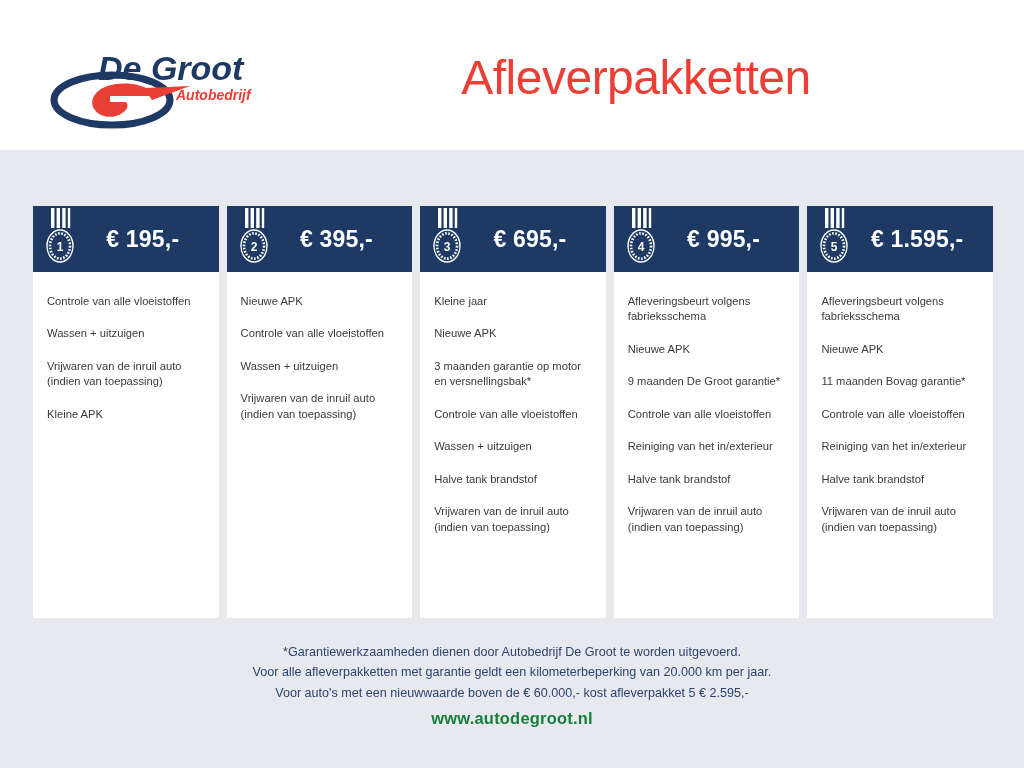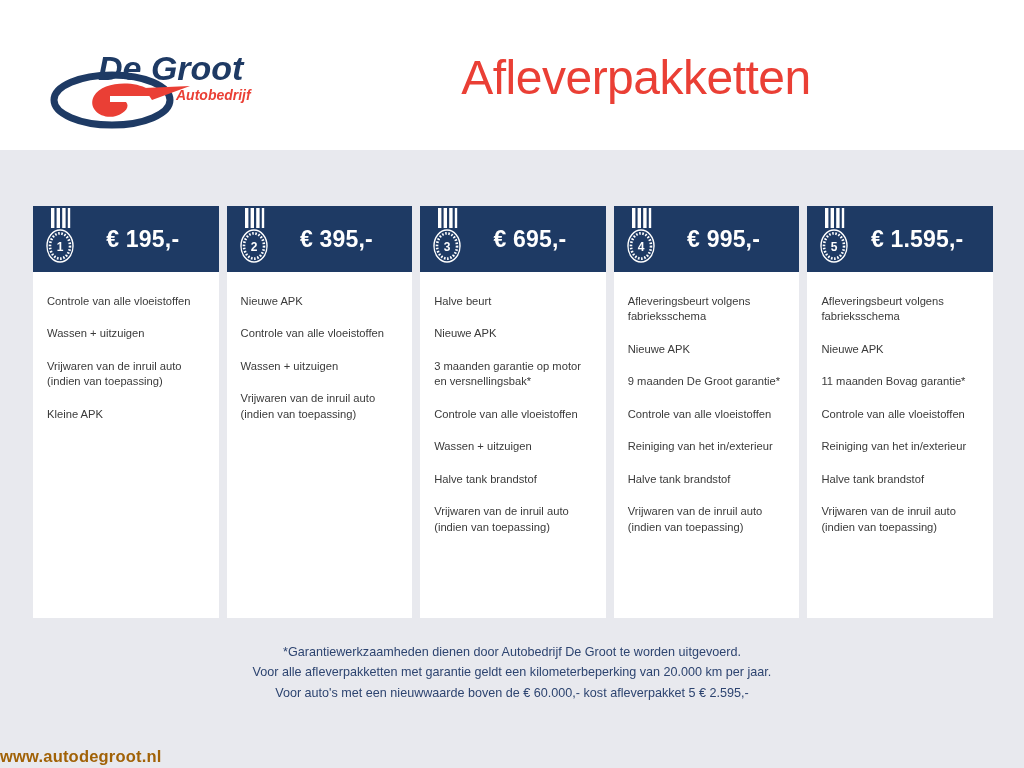--- a/index.html
+++ b/index.html
@@ -131,25 +131,25 @@
     font-size: 12.6px;
     line-height: 1.62;
     color: #2d4470;
   }
 
   .site-url {
     position: absolute;
     left: 0;
     top: 709px;
     width: 1024px;
+    text-align: center;
     font-size: 16.5px;
     font-weight: bold;
-    color: #a16207;
+    color: #15803d;
     letter-spacing: 0.2px;
-    margin-top: 38px;
   }
 </style>
 </head>
 <body>
 
 <div class="page">
 
   <div class="header-band">
 
     <div class="logo">
@@ -228,21 +228,21 @@
             <rect x="19.2" y="0" width="3.4" height="20" fill="#ffffff"></rect>
             <rect x="24.8" y="0" width="2.4" height="20" fill="#ffffff"></rect>
             <ellipse cx="17" cy="38" rx="13" ry="16" fill="none" stroke="#ffffff" stroke-width="1.4"></ellipse>
             <ellipse cx="17" cy="38" rx="10" ry="12.6" fill="none" stroke="#ffffff" stroke-width="2.6" stroke-dasharray="1.6 1.6"></ellipse>
             <text x="17" y="43" text-anchor="middle" font-family="Liberation Sans, sans-serif" font-size="12" font-weight="bold" fill="#ffffff">3</text>
           </svg>
         </span>
         <span class="price">€ 695,-</span>
       </div>
       <div class="card-body">
-        <div class="feature">Halve beurt</div>
+        <div class="feature">Kleine jaar</div>
         <div class="feature">Nieuwe APK</div>
         <div class="feature">3 maanden garantie op motor
 en versnellingsbak*</div>
         <div class="feature">Controle van alle vloeistoffen</div>
         <div class="feature">Wassen + uitzuigen</div>
         <div class="feature">Halve tank brandstof</div>
         <div class="feature">Vrijwaren van de inruil auto
 (indien van toepassing)</div>
       </div>
     </div>

